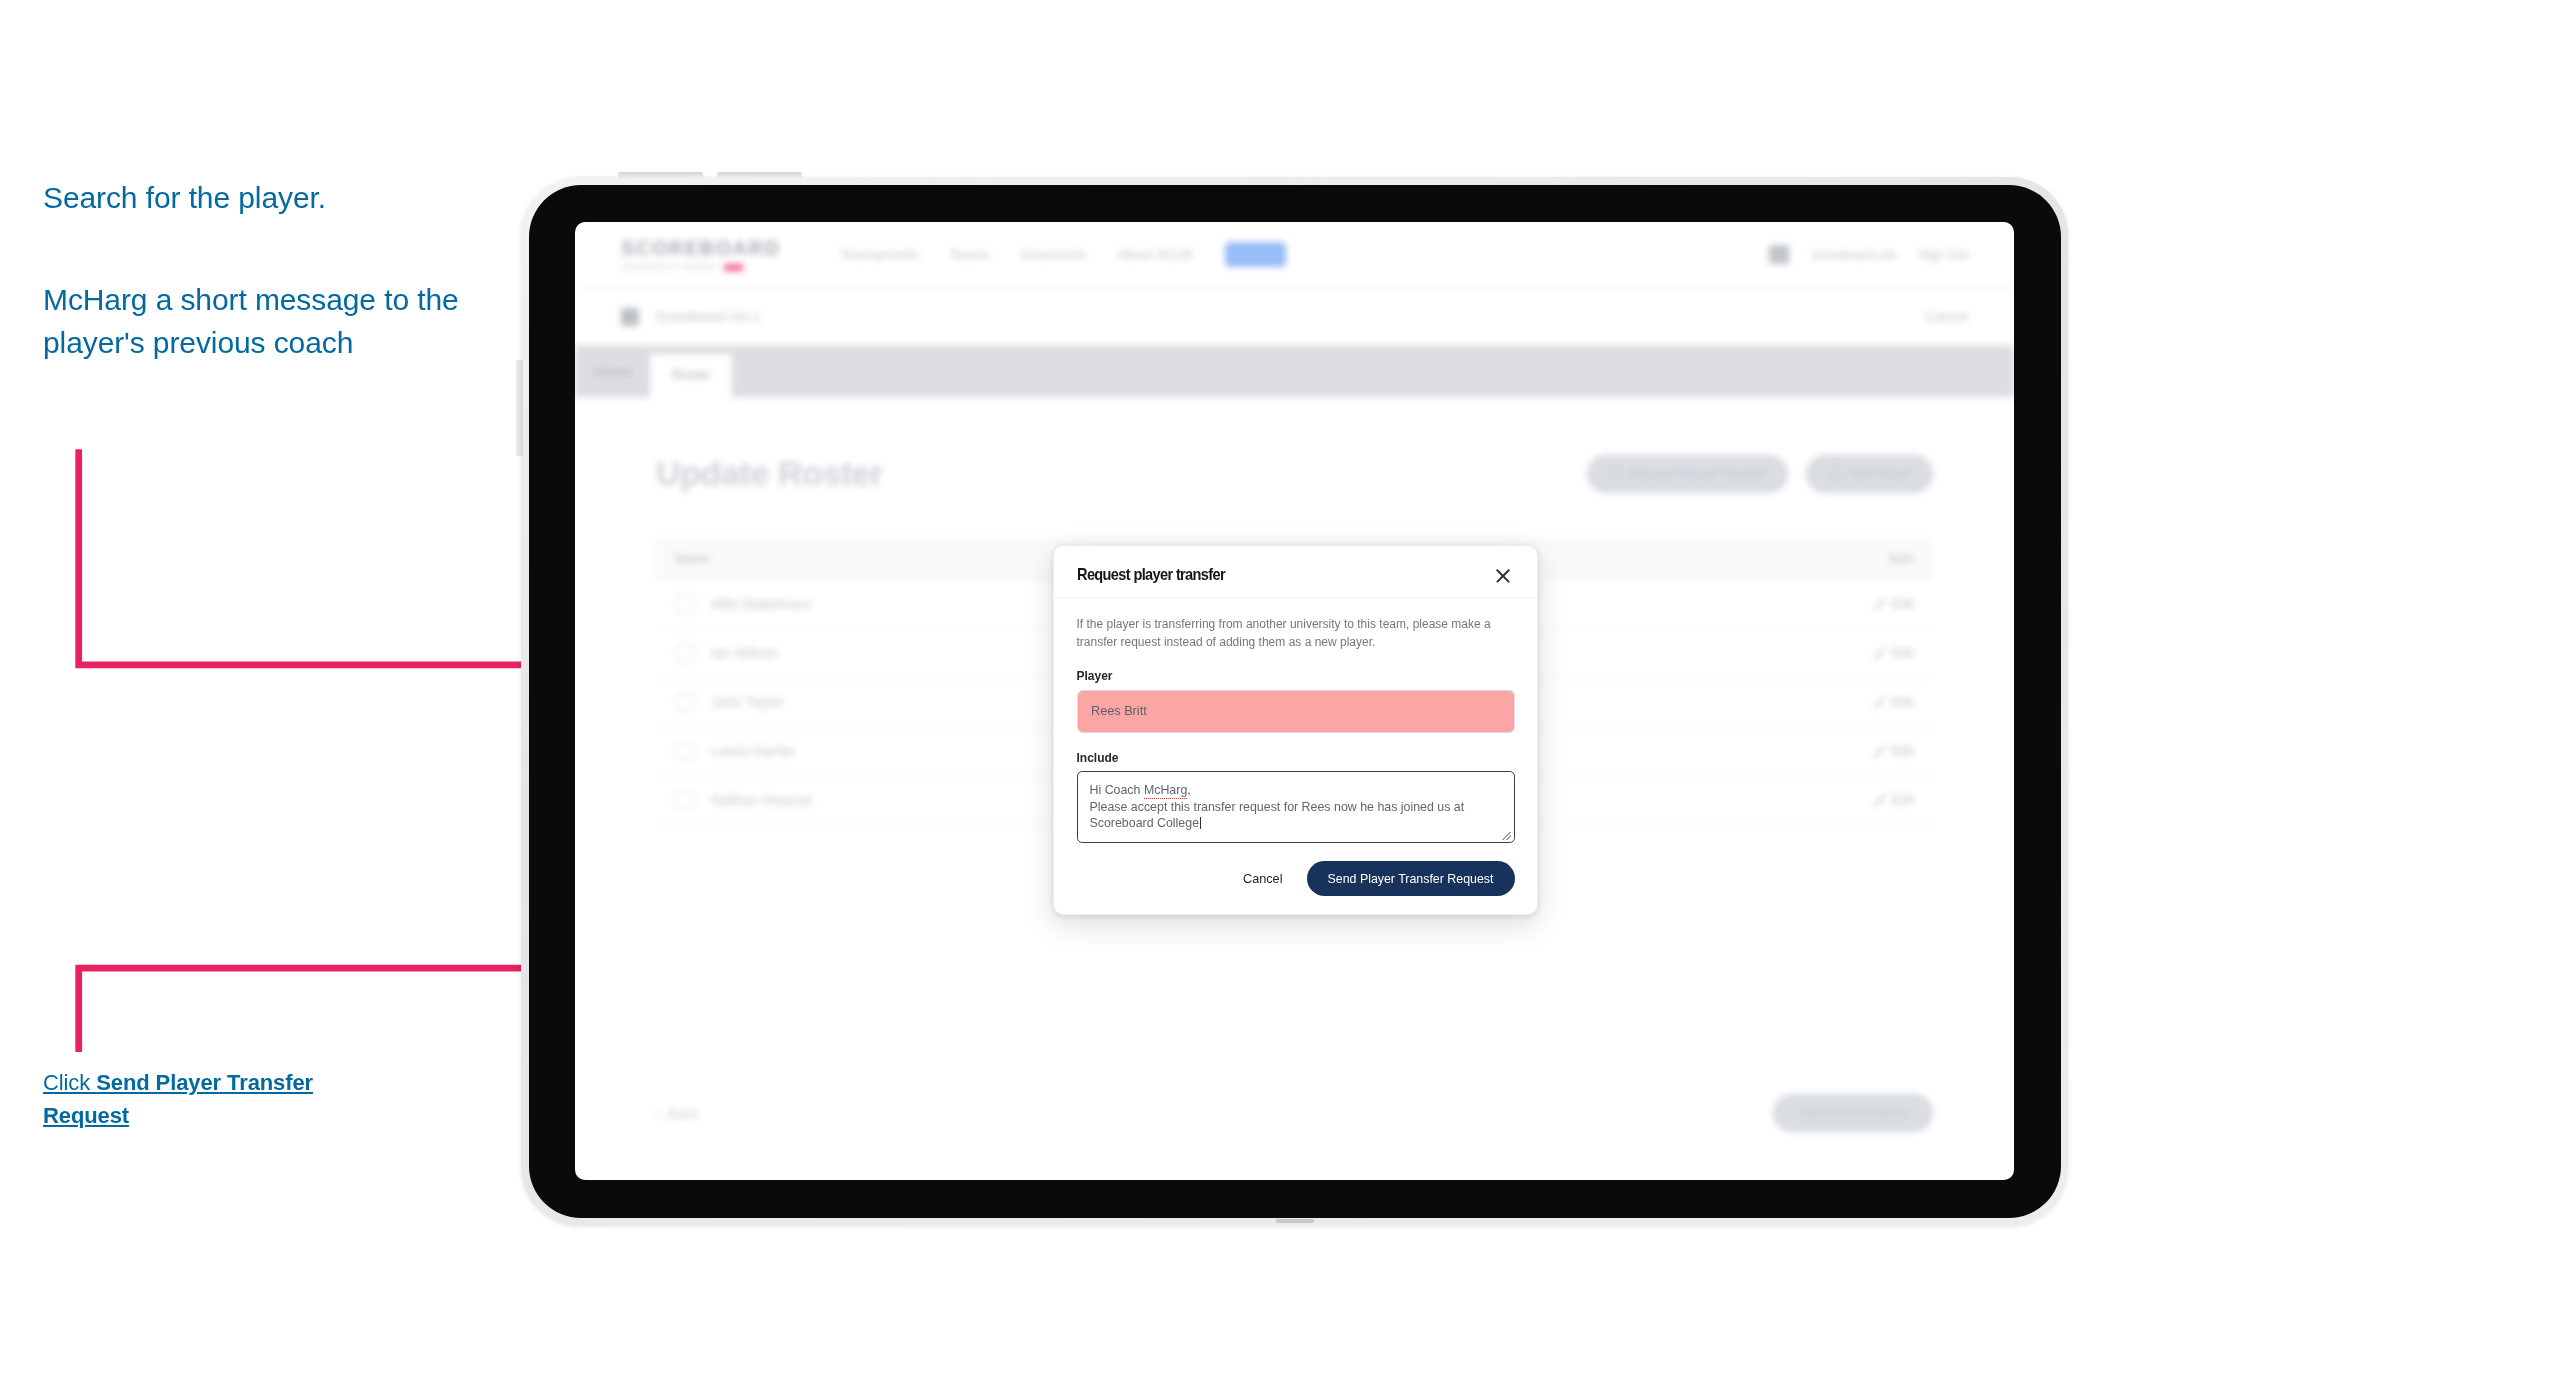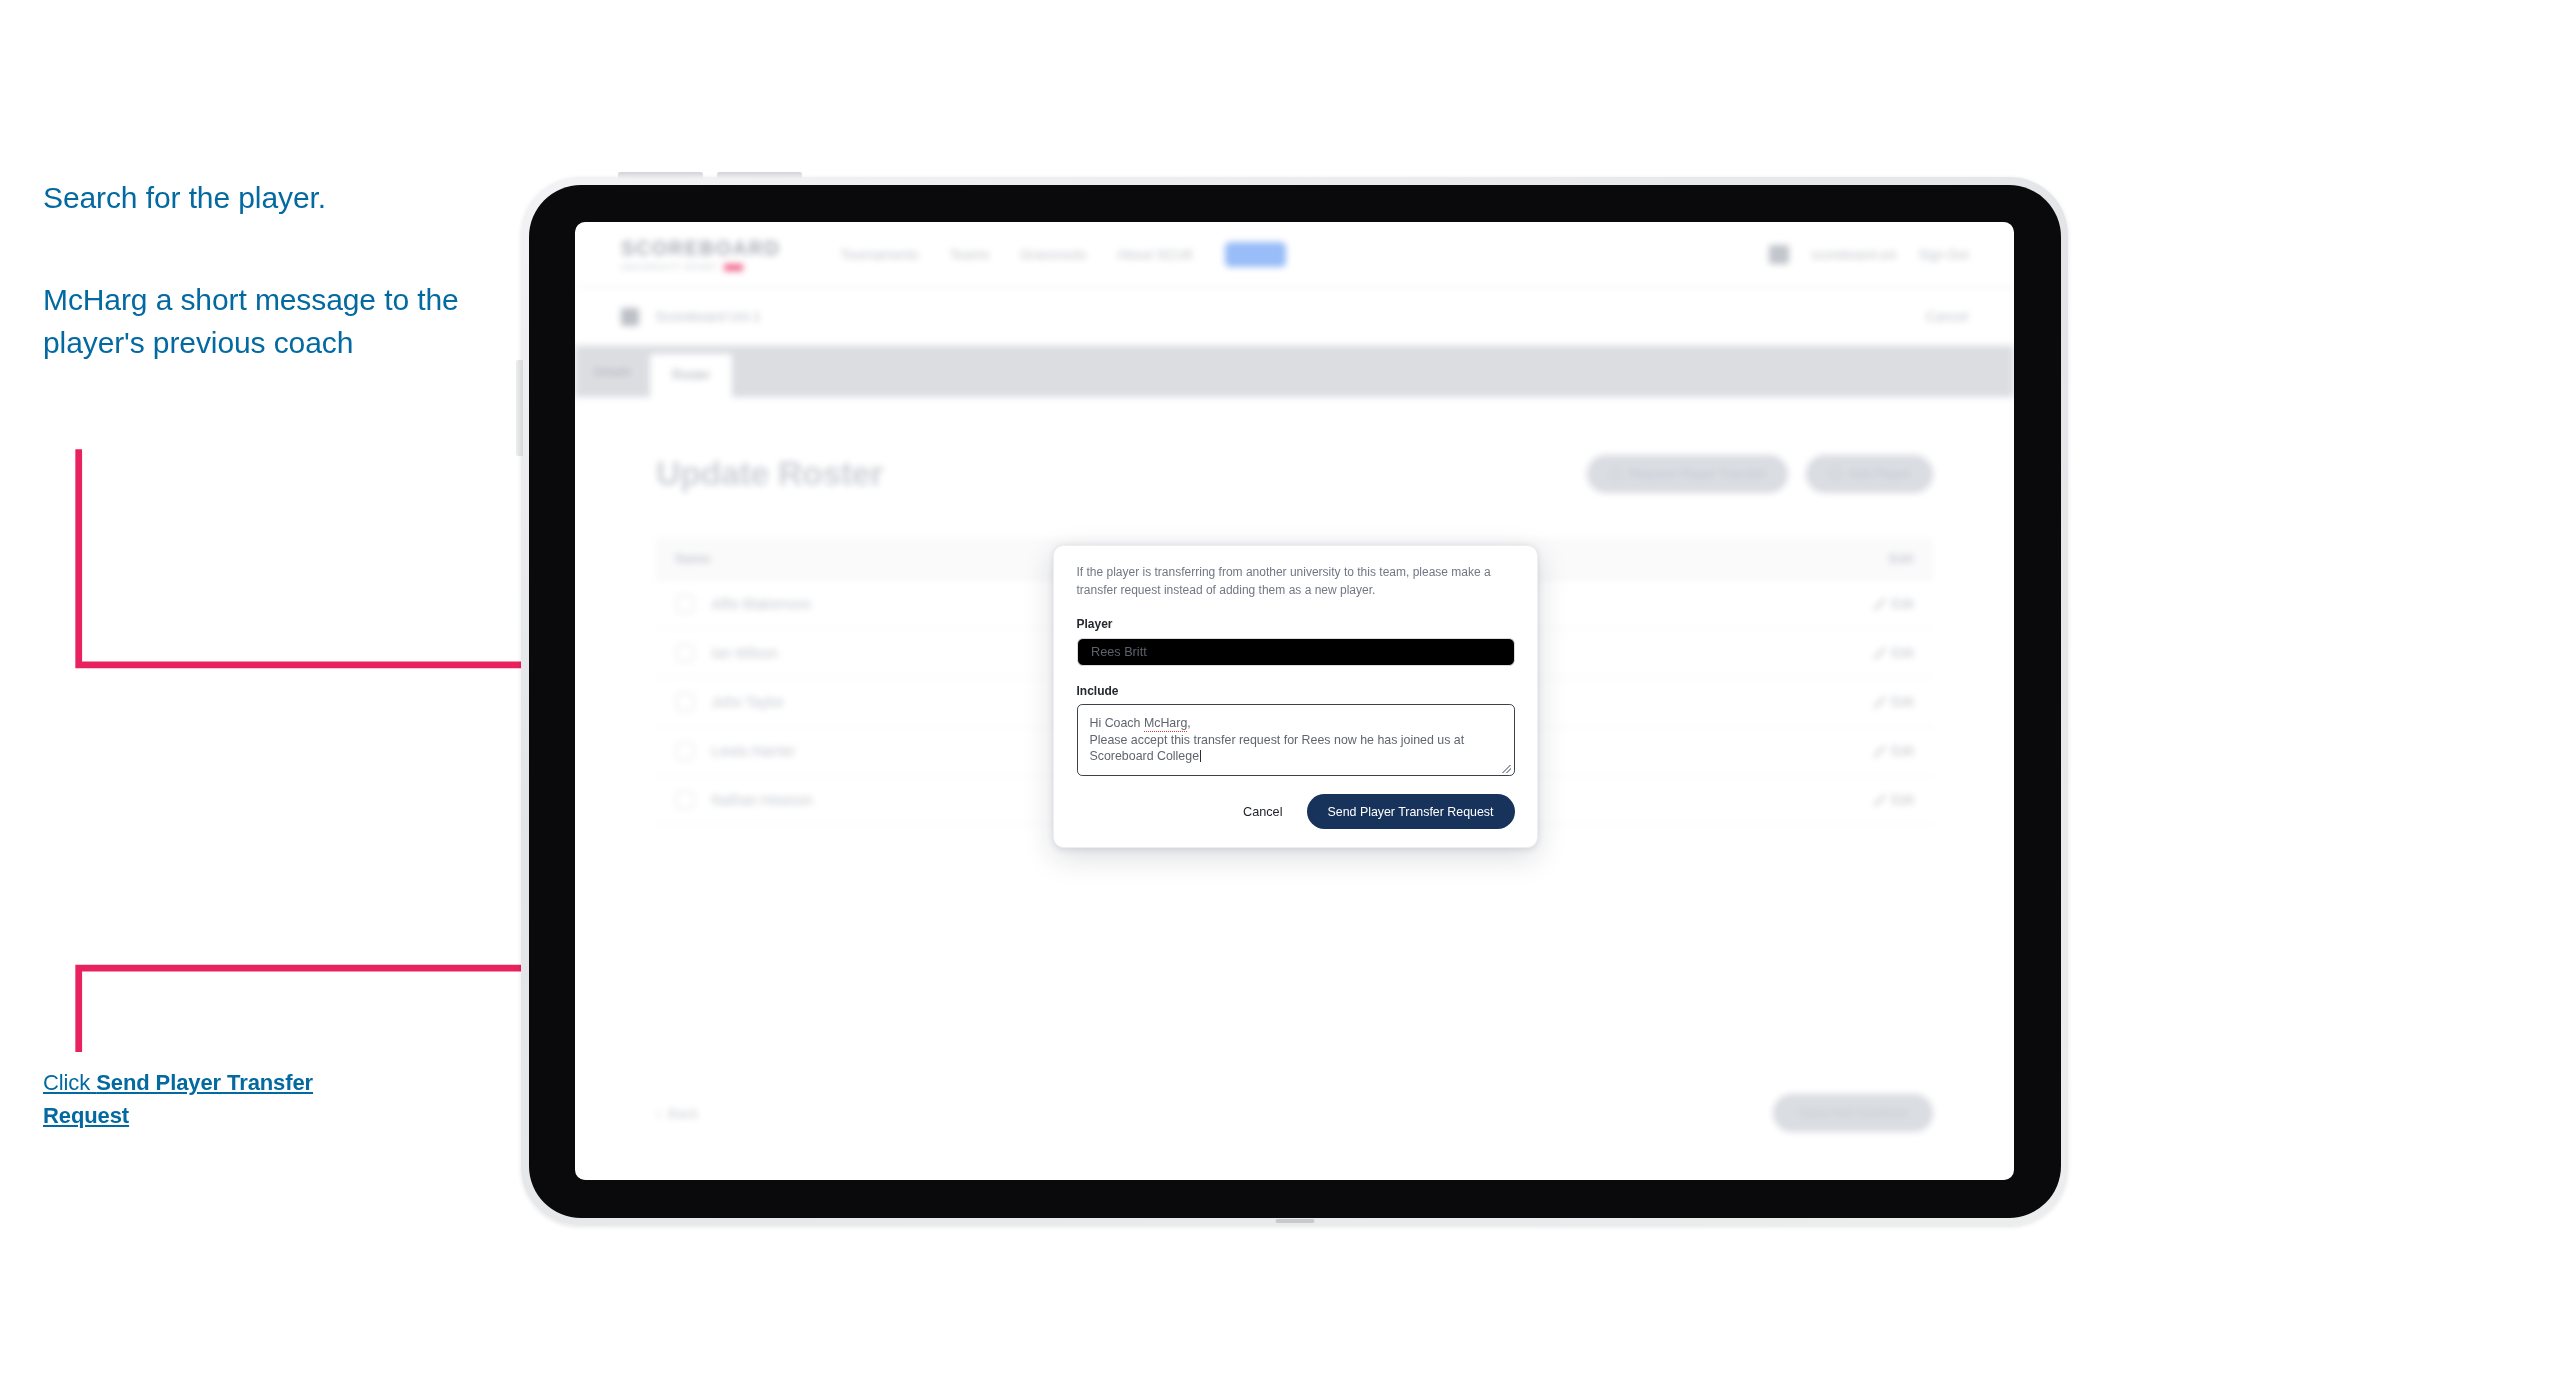--- a/index.html
+++ b/index.html
@@ -223,22 +223,22 @@
   .modal-body { padding:16.5px 22.5px 18px 22.5px; }
   .modal-desc {
     font-size:12px; color:#717783; line-height:1.52;
     margin-bottom:18px;
   }
   .field-label {
     font-size:12px; font-weight:700; color:#24282f;
     margin-bottom:6.7px;
   }
   .player-input {
-    width:100%; height:28px;
-    background:#000000;
+    width:100%; height:43px;
+    background:#fca5a5;
     border:0.7px solid #d9dbe0;
     border-radius:6px;
     display:flex; align-items:center;
     padding:0 13.5px;
     font-size:12.7px; color:#5c616b;
     margin-bottom:18px;
   }
   .msg-box {
     width:100%;
     border:1.2px solid #3c4047;
@@ -405,20 +405,24 @@
             <span>Back</span>
           </span>
           <span class="foot-btn">Save And Continue</span>
         </div>
       </div>
     </div>
 
     <div class="modal-scrim"></div>
 
     <div class="modal">
+      <div class="modal-head">
+        <div class="modal-title">Request player transfer</div>
+        <div class="modal-close"></div>
+      </div>
       <div class="modal-body">
         <div class="modal-desc">If the player is transferring from another university to this team, please make a transfer request instead of adding them as a new player.</div>
 
         <div class="field-label">Player</div>
         <div class="player-input">Rees Britt</div>
 
         <div class="field-label">Include</div>
         <div class="msg-box">
           <div class="msg-line"><span>Hi Coach </span><span class="spell">McHarg</span><span>,</span></div>
           <div class="msg-line spaced"><span>Please accept this transfer request for Rees now he has joined us at Scoreboard College</span><span class="caret"></span></div>

